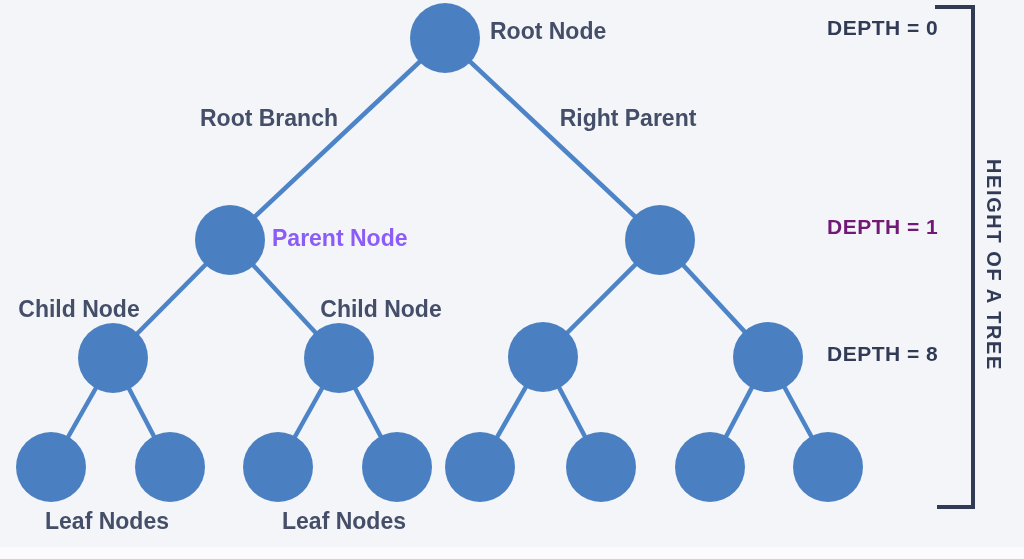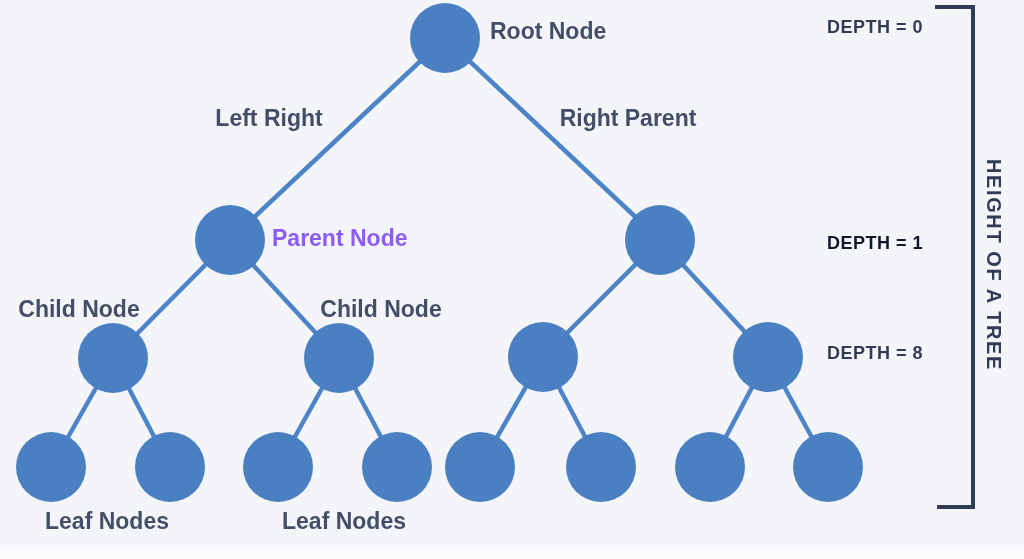--- a/index.html
+++ b/index.html
@@ -17,21 +17,21 @@
     font-weight: 700;
     font-size: 23px;
     white-space: nowrap;
     line-height: 1;
   }
   .lbl.anchor-left   { transform: translate(0, -50%); }
   .lbl.anchor-center { transform: translate(-50%, -50%); }
   .depth-lbl {
     position: absolute;
     font-weight: 700;
-    font-size: 18px;
+    font-size: 21px;
     letter-spacing: 0.5px;
     white-space: nowrap;
     line-height: 1;
     transform: translate(0, -50%);
   }
   .height-lbl {
     position: absolute;
     font-weight: 700;
     font-size: 20px;
     letter-spacing: 1.6px;
@@ -76,26 +76,26 @@
       <circle cx="278" cy="467" r="35" fill="#4a80c2"></circle>
       <circle cx="397" cy="467" r="35" fill="#4a80c2"></circle>
       <circle cx="480" cy="467" r="35" fill="#4a80c2"></circle>
       <circle cx="601" cy="467" r="35" fill="#4a80c2"></circle>
       <circle cx="710" cy="467" r="35" fill="#4a80c2"></circle>
       <circle cx="828" cy="467" r="35" fill="#4a80c2"></circle>
       <path d="M 935 7 L 973 7 L 973 507 L 937 507" fill="none" stroke="#323b55" stroke-width="4"></path>
     </svg>
   <div id="label-layer">
       <div class="lbl anchor-left" style="left: 490px; top: 31px; color: rgb(68, 78, 104);">Root Node</div>
-      <div class="lbl anchor-center" style="left: 269px; top: 118px; color: rgb(68, 78, 104);">Left Right</div>
+      <div class="lbl anchor-center" style="left: 269px; top: 118px; color: rgb(68, 78, 104);">Root Branch</div>
       <div class="lbl anchor-center" style="left: 628px; top: 118px; color: rgb(68, 78, 104);">Right Parent</div>
       <div class="lbl anchor-left" style="left: 272px; top: 238px; color: #8b5cf6;">Parent Node</div>
       <div class="lbl anchor-center" style="left: 79px; top: 309px; color: rgb(68, 78, 104);">Child Node</div>
       <div class="lbl anchor-center" style="left: 381px; top: 309px; color: rgb(68, 78, 104);">Child Node</div>
       <div class="lbl anchor-center" style="left: 107px; top: 521px; color: rgb(68, 78, 104);">Leaf Nodes</div>
       <div class="lbl anchor-center" style="left: 344px; top: 521px; color: rgb(68, 78, 104);">Leaf Nodes</div>
       <div class="depth-lbl" style="left: 827px; top: 27px; color: rgb(50, 59, 85);">DEPTH = 0</div>
-      <div class="depth-lbl" style="left: 827px; top: 243px; color: #0f172a;">DEPTH = 1</div>
+      <div class="depth-lbl" style="left: 827px; top: 226px; color: #701a75;">DEPTH = 1</div>
       <div class="depth-lbl" style="left: 827px; top: 353px; color: rgb(50, 59, 85);">DEPTH = 8</div>
       <div class="height-lbl" style="left: 994px; top: 265px; color: rgb(50, 59, 85);">HEIGHT OF A TREE</div>
     </div>
   <div class="bottom-strip" id="bottom-strip" style="background: rgb(251, 251, 253);"></div>
 </div>
 
 </body></html>

